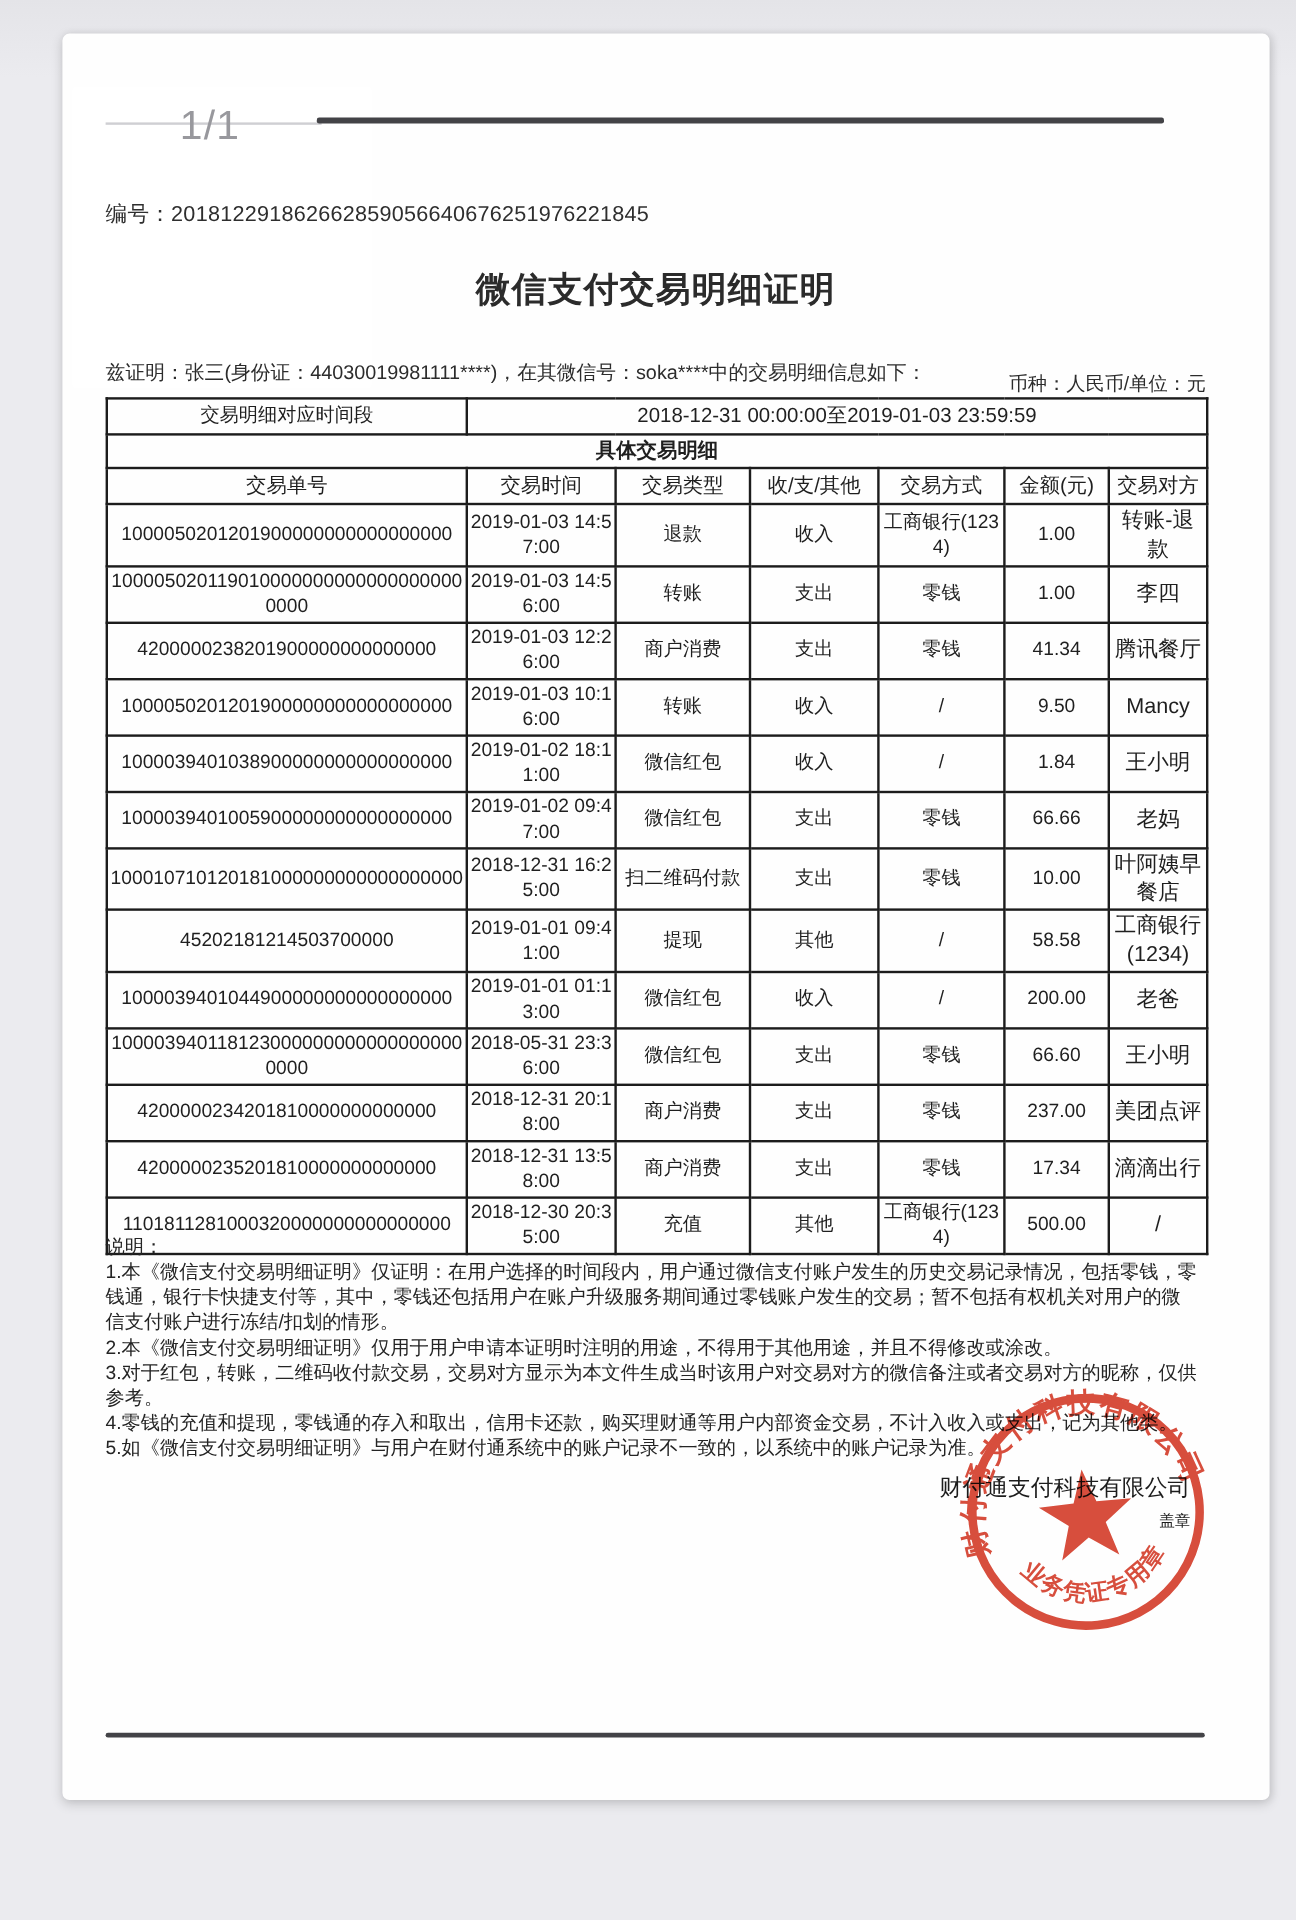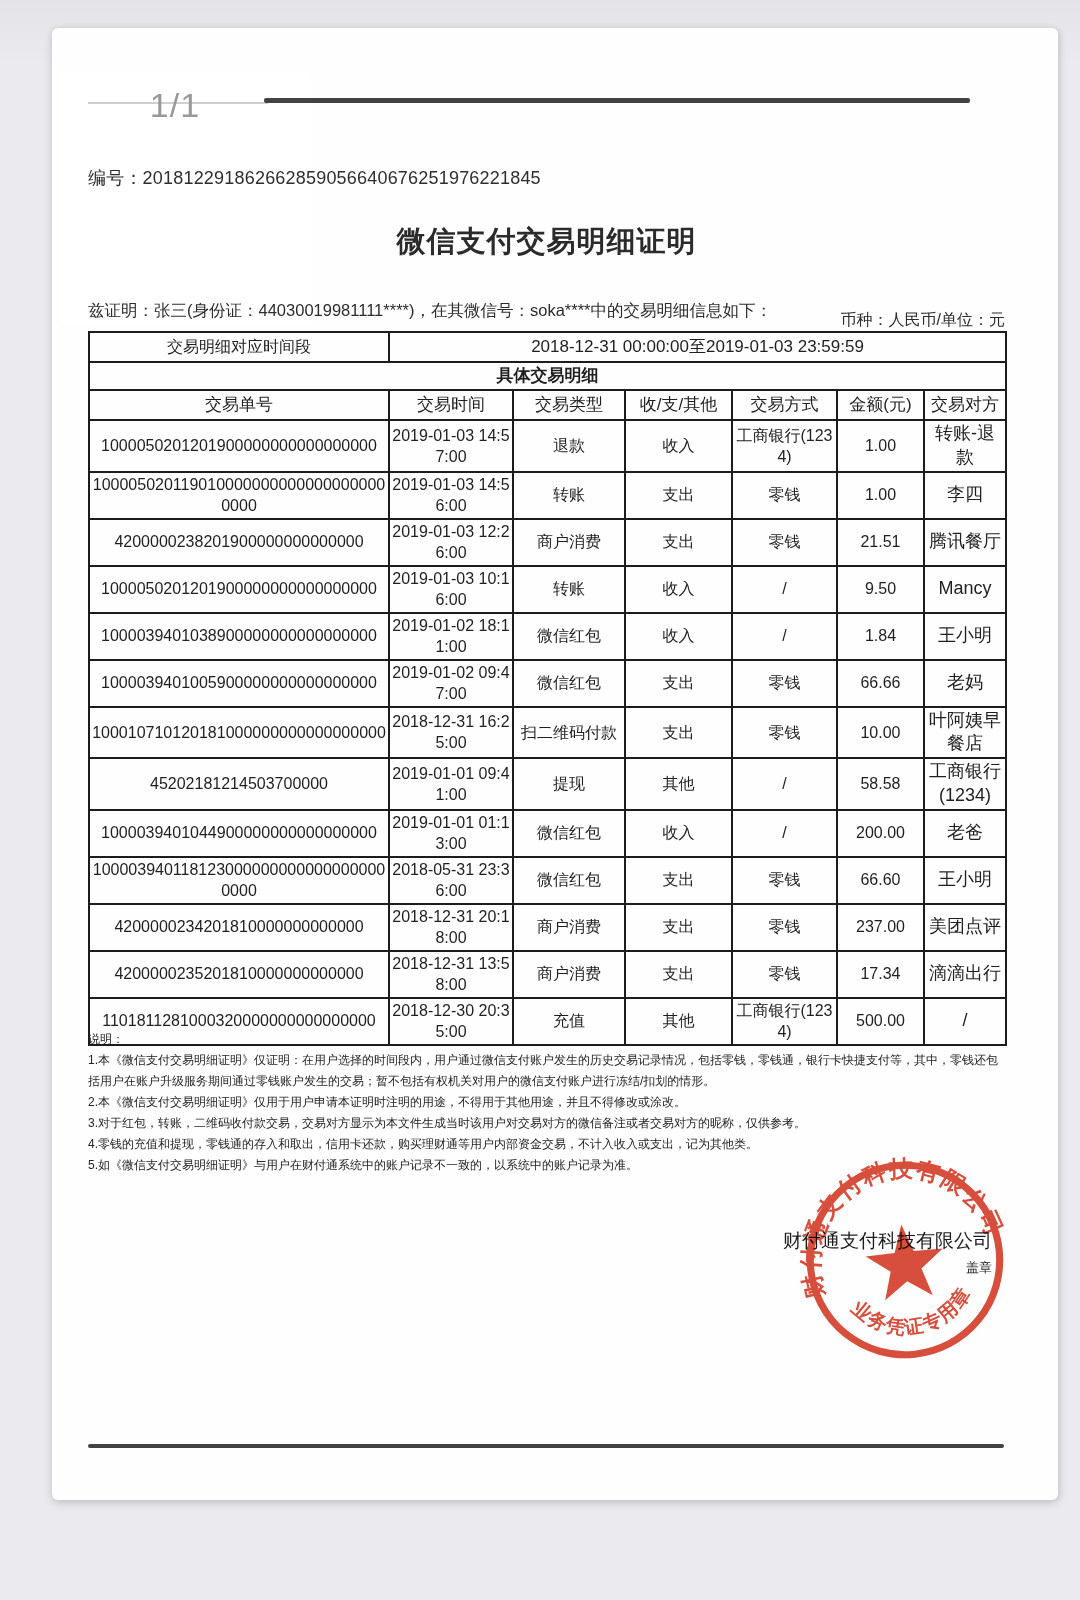--- a/index.html
+++ b/index.html
@@ -36,21 +36,21 @@
   tr.r-period td{height:26px;}
   tr.r-period td.period-value{font-size:17px;}
   tr.r-section td{height:24px;font-weight:700;font-size:17px;}
   tr.r-head td{height:26px;font-size:17px;}
   tr.r-data{height:47px;}
   td.c-id{text-align:left;padding:1px 1px;font-size:16px;letter-spacing:0;}
   td.c-time{text-align:left;padding:1px 3px;}
   td.c-party{font-size:18px;padding:1px 1px;}
   td.c-method{padding:1px 3px;}
 
-  .notes{position:absolute;left:36px;top:1001px;width:910px;font-size:12px;line-height:21px;color:#242424;}
+  .notes{position:absolute;left:36px;top:1001px;width:910px;font-size:16px;line-height:21px;color:#242424;}
   .notes .note-item{margin:0;}
 
   .sign-block{position:absolute;right:66px;top:1200px;width:340px;text-align:right;color:#1c1c1c;}
   .company-line{font-size:19px;line-height:25px;}
   .seal-word{font-size:13px;line-height:25px;margin-top:2px;}
 
   .stamp{position:absolute;left:741px;top:1120px;width:224px;height:224px;
          mix-blend-mode:multiply;opacity:.93;transform:rotate(-6deg);}
 </style>
 </head>
@@ -114,21 +114,21 @@
           <td class="c-method">零钱</td>
           <td>1.00</td>
           <td class="c-party">李四</td>
         </tr>
         <tr class="r-data">
           <td class="c-id">4200000238201900000000000000</td>
           <td class="c-time">2019-01-03 12:26:00</td>
           <td>商户消费</td>
           <td>支出</td>
           <td class="c-method">零钱</td>
-          <td>21.51</td>
+          <td>41.34</td>
           <td class="c-party">腾讯餐厅</td>
         </tr>
         <tr class="r-data">
           <td class="c-id">1000050201201900000000000000000</td>
           <td class="c-time">2019-01-03 10:16:00</td>
           <td>转账</td>
           <td>收入</td>
           <td class="c-method">/</td>
           <td>9.50</td>
           <td class="c-party">Mancy</td>

